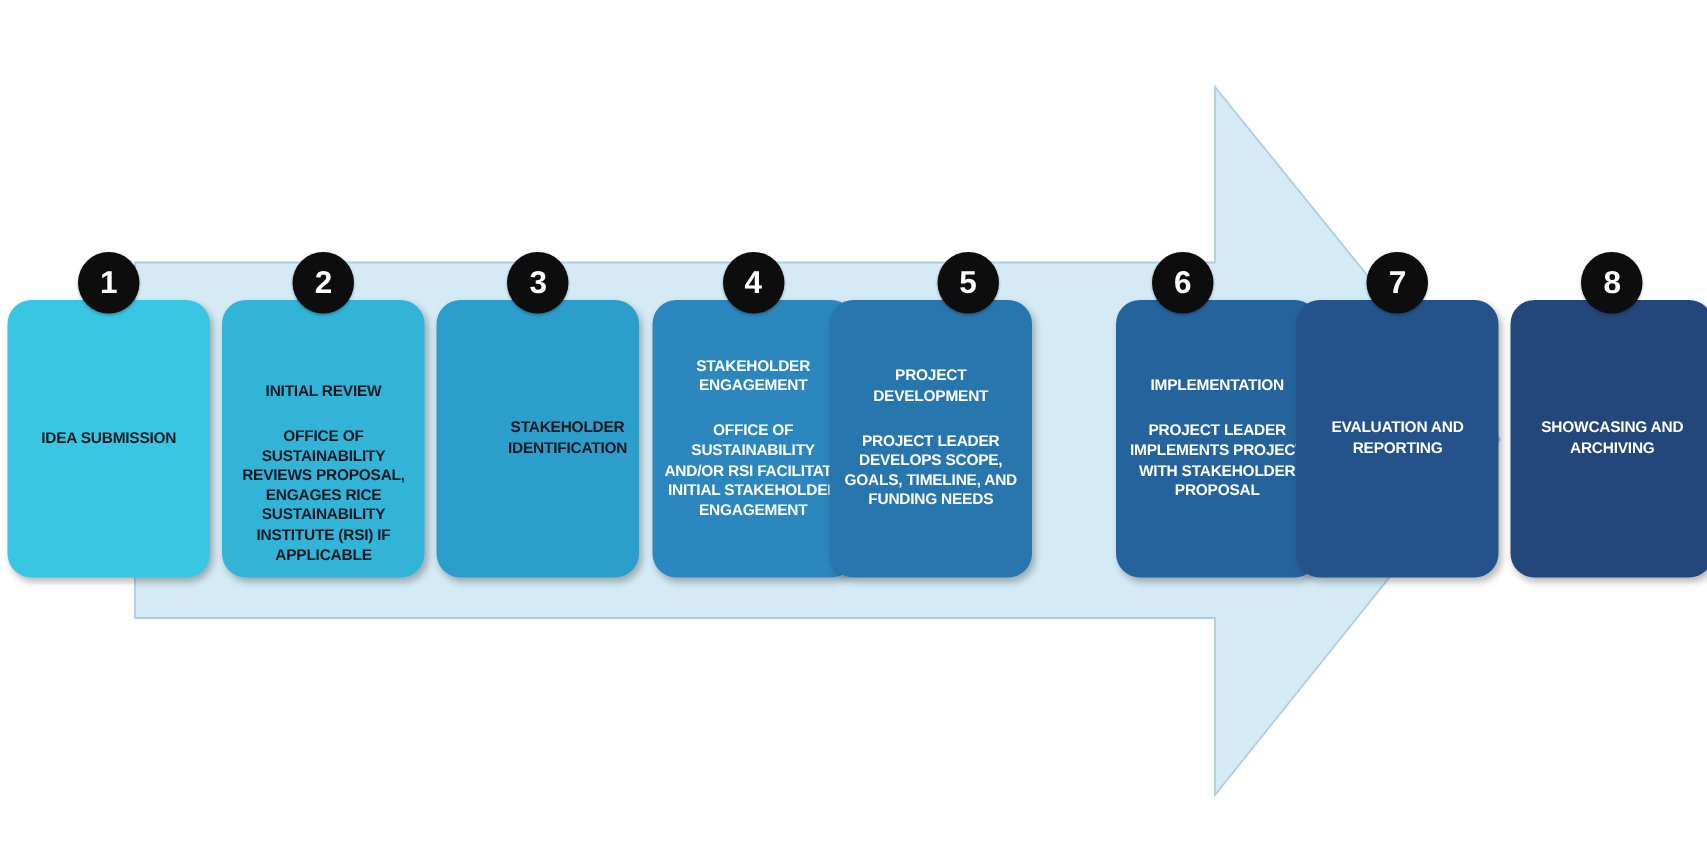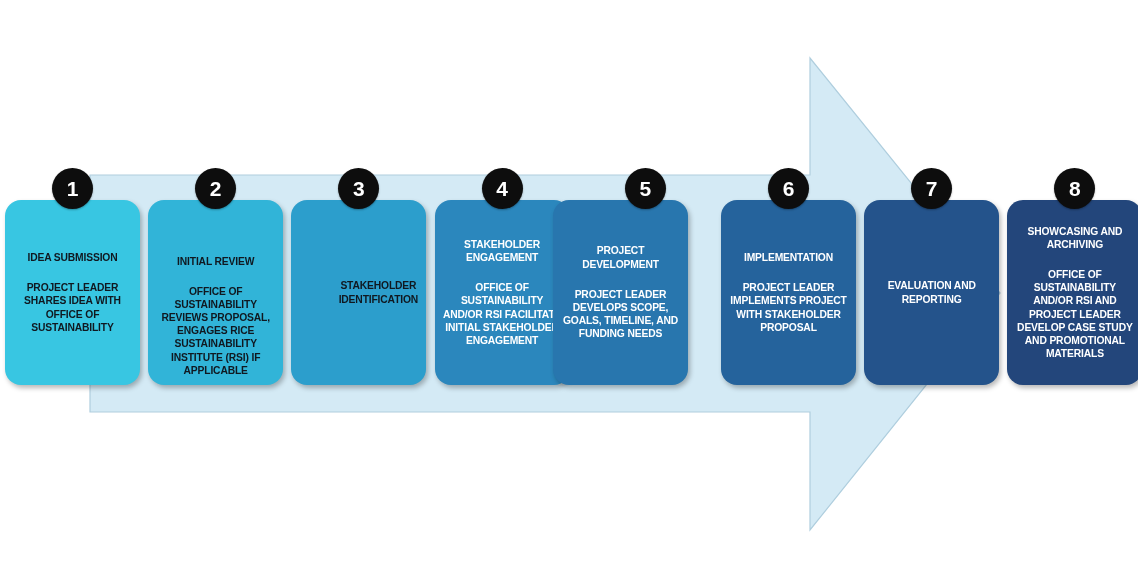--- a/index.html
+++ b/index.html
@@ -78,21 +78,20 @@
 
 <div id="canvas">
 
   <svg id="arrow-layer" viewBox="0 0 1138 567" width="1138" height="567" xmlns="http://www.w3.org/2000/svg">
     <polygon id="arrow-poly" points="90,175 810,175 810,58 1000,293 810,530 810,412 90,412" fill="#D4EAF5" stroke="#AFCEDE" stroke-width="1.2"></polygon>
   </svg>
 
   <div id="steps-container">
       <div class="step-card" style="left: 5px; background: rgb(56, 198, 226); color: rgb(16, 24, 32);">
         <div class="step-title">IDEA SUBMISSION</div>
-        <div class="step-desc">PROJECT LEADER SHARES IDEA WITH OFFICE OF SUSTAINABILITY</div>
       </div>
       <div class="badge" style="left: 52px; background: rgb(13, 13, 13); color: rgb(255, 255, 255);">1</div>
       <div class="step-card" style="left: 148.2px; background: rgb(49, 180, 216); color: rgb(16, 24, 32); justify-content: flex-end;">
         <div class="step-title">INITIAL REVIEW</div>
         <div class="step-desc">OFFICE OF SUSTAINABILITY REVIEWS PROPOSAL, ENGAGES RICE SUSTAINABILITY INSTITUTE (RSI) IF APPLICABLE</div>
       </div>
       <div class="badge" style="left: 195.2px; background: rgb(13, 13, 13); color: rgb(255, 255, 255);">2</div>
       <div class="step-card" style="left: 291.4px; background: rgb(44, 158, 204); color: rgb(16, 24, 32); padding-left: 46px;">
         <div class="step-title">STAKEHOLDER IDENTIFICATION</div>
       </div>
@@ -100,29 +99,28 @@
       <div class="step-card" style="left: 434.6px; background: rgb(43, 135, 189); color: #ffffff;">
         <div class="step-title">STAKEHOLDER ENGAGEMENT</div>
         <div class="step-desc">OFFICE OF SUSTAINABILITY AND/OR RSI FACILITATE INITIAL STAKEHOLDER ENGAGEMENT</div>
       </div>
       <div class="badge" style="left: 481.6px; background: rgb(13, 13, 13); color: rgb(255, 255, 255);">4</div>
       <div class="step-card" style="left: 553px; background: rgb(40, 118, 174); color: rgb(255, 255, 255);">
         <div class="step-title">PROJECT DEVELOPMENT</div>
         <div class="step-desc">PROJECT LEADER DEVELOPS SCOPE, GOALS, TIMELINE, AND FUNDING NEEDS</div>
       </div>
       <div class="badge" style="left: 624.8px; background: rgb(13, 13, 13); color: rgb(255, 255, 255);">5</div>
-      <div class="step-card" style="left: 721px; background: rgb(37, 99, 156); color: rgb(255, 255, 255);">
+      <div class="step-card" style="left: 744px; background: rgb(37, 99, 156); color: rgb(255, 255, 255);">
         <div class="step-title">IMPLEMENTATION</div>
         <div class="step-desc">PROJECT LEADER IMPLEMENTS PROJECT WITH STAKEHOLDER PROPOSAL</div>
       </div>
       <div class="badge" style="left: 768px; background: rgb(13, 13, 13); color: rgb(255, 255, 255);">6</div>
       <div class="step-card" style="left: 864.2px; background: rgb(36, 83, 139); color: rgb(255, 255, 255);">
         <div class="step-title">EVALUATION AND REPORTING</div>
       </div>
       <div class="badge" style="left: 911.2px; background: rgb(13, 13, 13); color: rgb(255, 255, 255);">7</div>
       <div class="step-card" style="left: 1007.4px; background: rgb(35, 70, 123); color: rgb(255, 255, 255);">
         <div class="step-title">SHOWCASING AND ARCHIVING</div>
-        <div class="step-desc">OFFICE OF SUSTAINABILITY AND/OR RSI AND PROJECT LEADER DEVELOP CASE STUDY AND PROMOTIONAL MATERIALS</div>
       </div>
       <div class="badge" style="left: 1054.4px; background: rgb(13, 13, 13); color: rgb(255, 255, 255);">8</div>
     </div>
 
 </div>
 
 </body></html>

